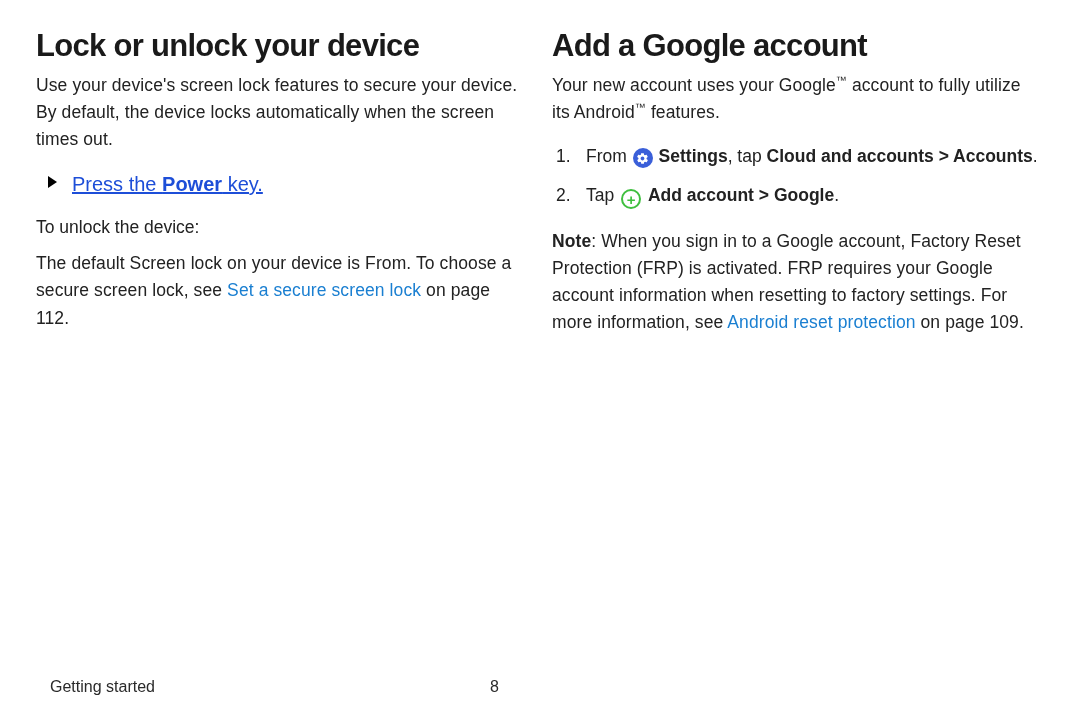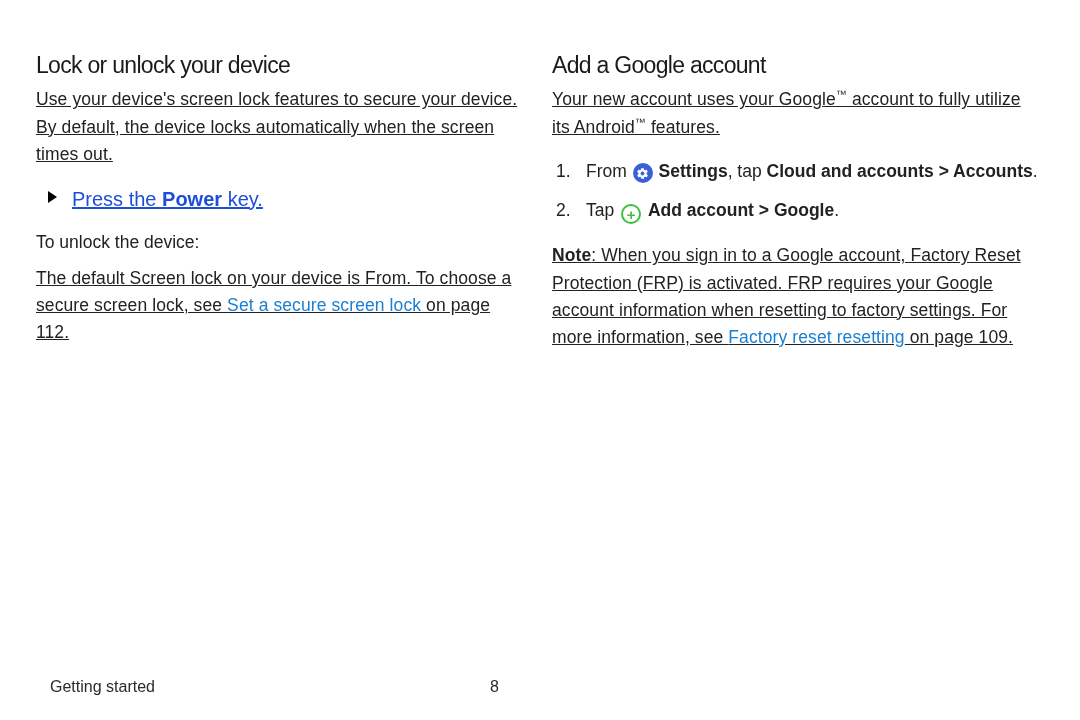--- a/index.html
+++ b/index.html
@@ -14,34 +14,32 @@
   }
   .columns {
     display: flex;
     gap: 28px;
   }
   .col {
     flex: 1;
     min-width: 0;
   }
   h1 {
-    font-size: 23px;
-    font-weight: 400;
+    font-size: 31px;
+    font-weight: 700;
     letter-spacing: -0.7px;
     margin-bottom: 8px;
     line-height: 1.15;
-    margin-top: 24px;
   }
   p.body {
     font-size: 17.5px;
     line-height: 1.55;
     margin-bottom: 16px;
     color: #222;
     letter-spacing: 0.1px;
-    text-decoration: underline;
   }
   p.lead {
     font-size: 17.5px;
     line-height: 1.5;
     margin-bottom: 10px;
     color: #222;
   }
   .tri-list {
     list-style: none;
     padding-left: 26px;
@@ -174,21 +172,21 @@
         <span> </span><span class="b">Settings</span><span>, tap </span><span class="b">Cloud and accounts</span><span class="b"> &gt; </span><span class="b">Accounts</span><span>.</span>
       </li>
       <li>
         <span class="num">2.</span>
         <span>Tap </span><span class="plus-icon">+</span>
         <span> </span><span class="b">Add account</span><span class="b"> &gt; </span><span class="b">Google</span><span>.</span>
       </li>
     </ol>
 
     <p class="body">
-      <span class="b">Note</span><span>: When you sign in to a Google account, Factory Reset Protection (FRP) is activated. FRP requires your Google account information when resetting to factory settings. For more information, see </span><span class="link">Factory reset resetting</span><span> on page 109.</span>
+      <span class="b">Note</span><span>: When you sign in to a Google account, Factory Reset Protection (FRP) is activated. FRP requires your Google account information when resetting to factory settings. For more information, see </span><span class="link">Android reset protection</span><span> on page 109.</span>
     </p>
   </div>
 </div>
 
 <div class="footer">
   <span>Getting started</span>
   <span class="pagenum">8</span>
 </div>
 
 </body></html>

